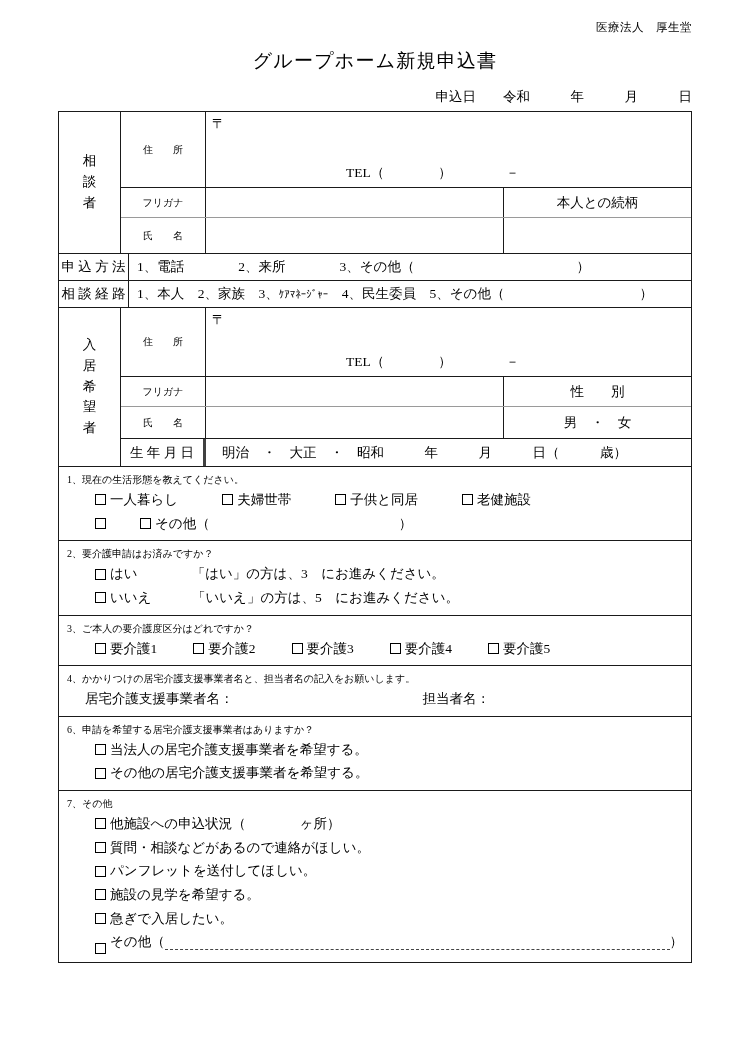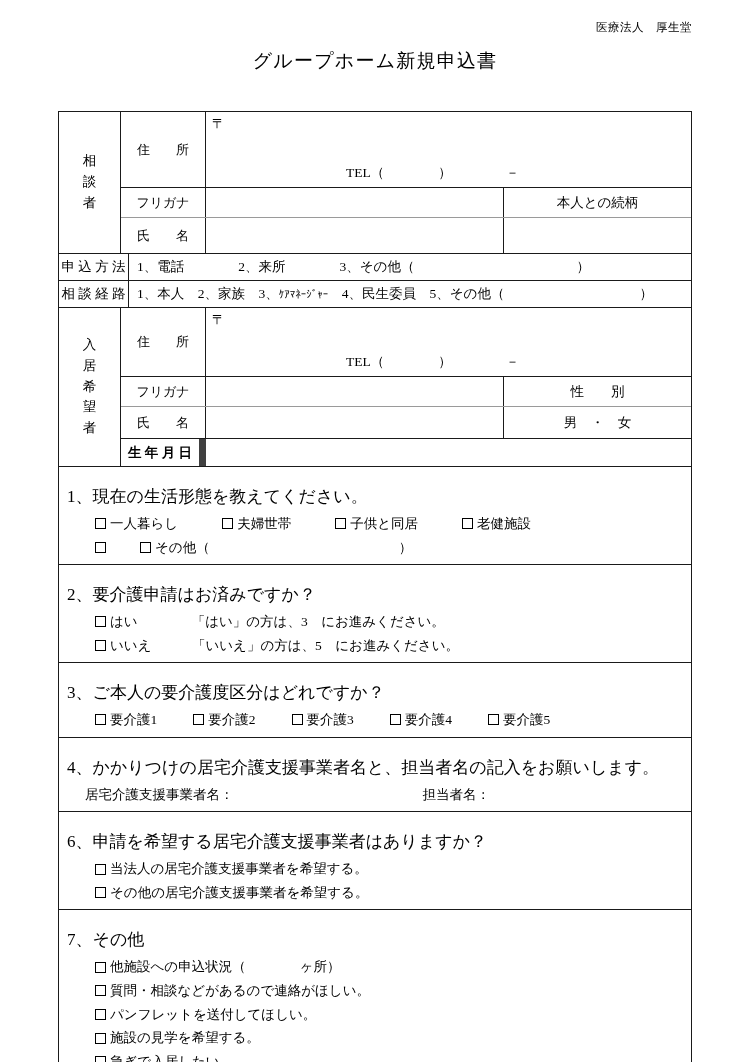--- a/index.html
+++ b/index.html
@@ -90,21 +90,21 @@
   }
 
   .fieldlabel {
     width: 85px;
     min-width: 85px;
     border-right: 1px solid #1a1a1a;
     display: flex;
     align-items: center;
     justify-content: center;
     box-sizing: border-box;
-    font-size: 13px;
+    font-size: 10px;
     white-space: pre;
   }
 
   .addr-cell {
     flex: 1;
     position: relative;
     box-sizing: border-box;
     padding: 3px 6px 0 6px;
   }
   .postal-mark { font-size: 13px; }
@@ -157,51 +157,49 @@
     font-size: 13.5px;
   }
   .halfwidth-kana {
     font-size: 11px;
     letter-spacing: 0;
   }
 
   .dob-label {
     width: 85px;
     min-width: 85px;
-    border-right: 7px solid #404040;
+    border-right: 3px solid #404040;
     display: flex;
     align-items: center;
     justify-content: center;
     box-sizing: border-box;
     white-space: pre;
     font-size: 13.5px;
-    font-weight: bold;
   }
   .dob-content {
     flex: 1;
     display: flex;
     align-items: center;
     padding: 4px 0 4px 16px;
     box-sizing: border-box;
     white-space: pre;
     font-size: 13.5px;
   }
 
   
   .qsection {
     border-bottom: 1px solid #1a1a1a;
     padding: 4px 8px 5px 8px;
     box-sizing: border-box;
   }
   .qsection:last-child { border-bottom: none; }
   .qtitle {
-    font-size: 17px;
+    font-size: 10px;
     white-space: pre;
     line-height: 1.7;
-    margin-top: 12px;
   }
   .optline {
     display: flex;
     align-items: center;
     line-height: 1.75;
     white-space: pre;
     font-size: 13.5px;
     padding-left: 28px;
   }
   .cb {
@@ -233,20 +231,21 @@
     line-height: 1.75;
   }
 </style>
 </head>
 <body>
 
 <div class="page">
 
   <div class="org-line">医療法人　厚生堂</div>
   <div class="doc-title">グループホーム新規申込書</div>
+  <div class="date-line">申込日　　令和　　　年　　　月　　　日</div>
 
   <div class="frame">
 
     <div class="row">
       <div class="vlabel">
         <span>相</span>
         <span>談</span>
         <span>者</span>
       </div>
       <div class="person-block">
@@ -311,20 +310,21 @@
         </div>
 
         <div class="h-row row" style="height:32px;">
           <div class="fieldlabel">氏　　名</div>
           <div class="blank-cell"></div>
           <div class="sub-right">男　・　女</div>
         </div>
 
         <div class="h-row" style="height:27px;">
           <div class="dob-label">生 年 月 日</div>
+          <div class="dob-content">明治　・　大正　・　昭和　　　年　　　月　　　日（　　　歳）</div>
         </div>
 
       </div>
     </div>
 
     <div class="qsection">
       <div class="qtitle">1、現在の生活形態を教えてください。</div>
       <div class="optline">
         <span class="cb"></span><span class="opt">一人暮らし</span>
         <span style="width:44px;"></span>

